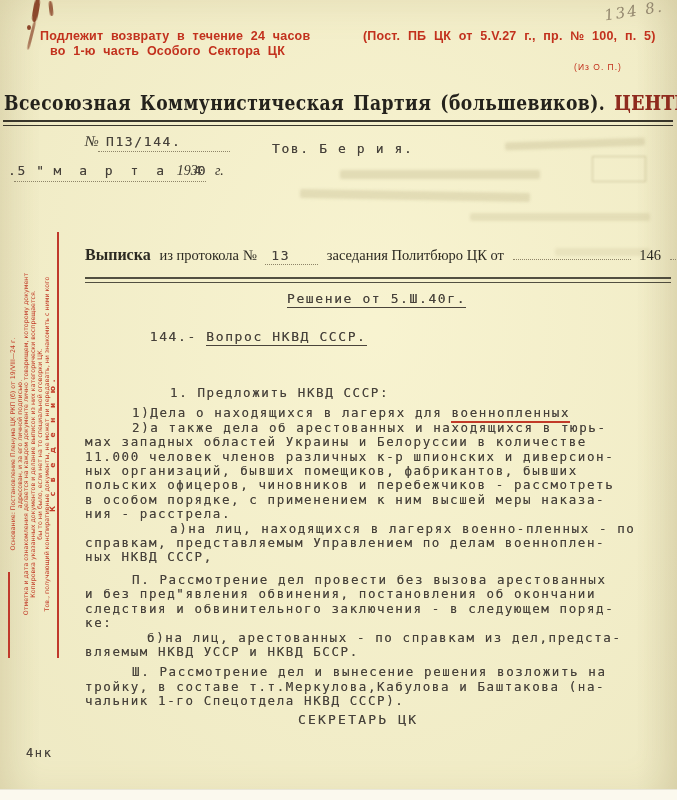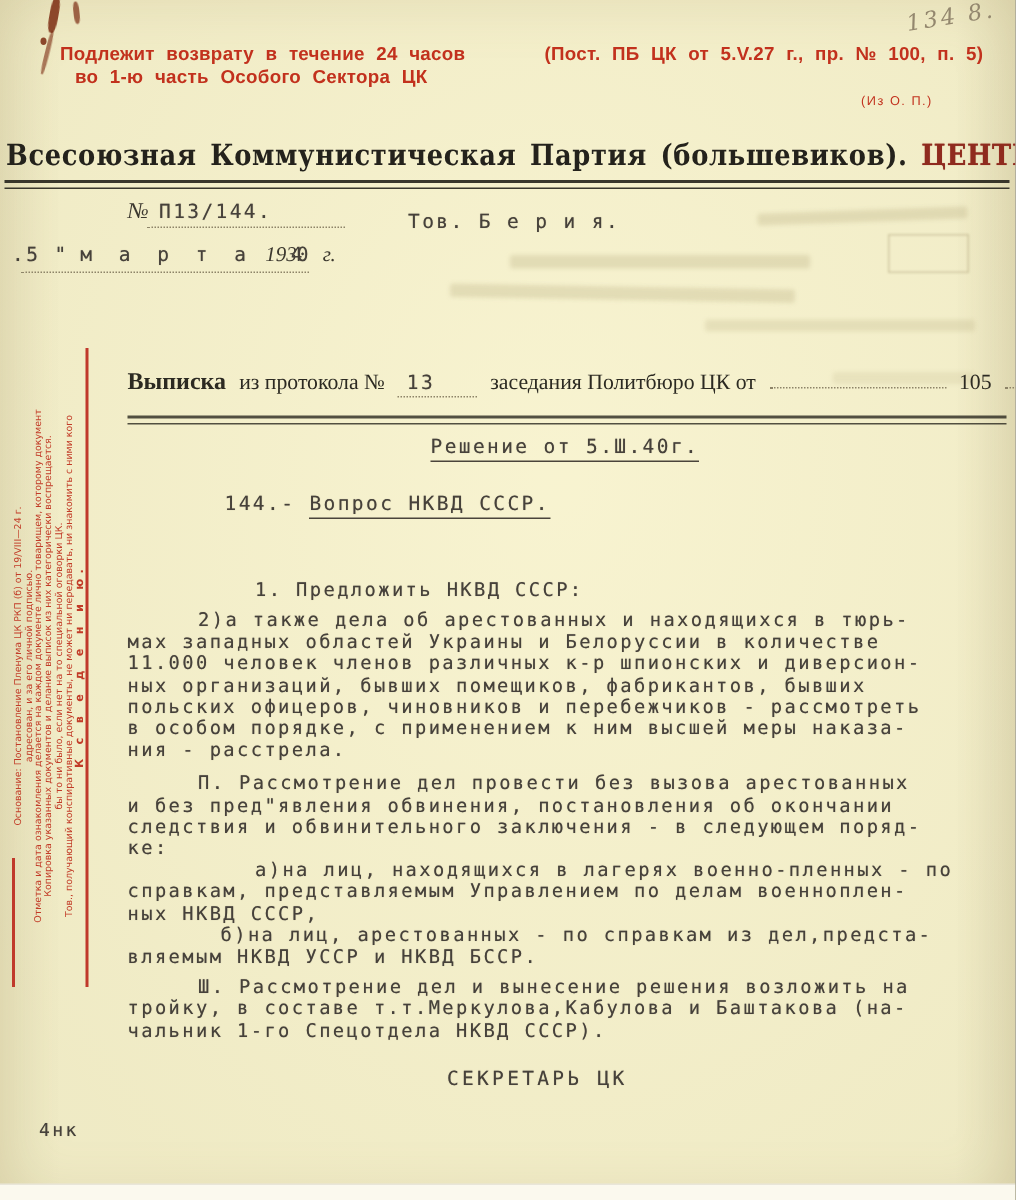--- a/index.html
+++ b/index.html
@@ -106,55 +106,56 @@
     <span class="serif ital" style="font-size:14px;">г.</span>
   </div>
   <div class="abs dotline" style="left:14px; top:180px; width:192px;"></div>
 
   <div class="abs" style="left:85px; top:246px; font-size:14.5px; white-space:nowrap;">
     <span class="serif" style="font-weight:bold; font-size:16px;">Выписка</span>
     <span class="serif">из протокола №</span>
     <span class="typed" style="font-size:13px; border-bottom:1.4px dotted #8d8468; padding:0 28px 1px 6px;">13</span>
     <span class="serif">заседания Политбюро ЦК от</span>
     <span class="dotline" style="display:inline-block; width:118px;"></span>
-    <span class="serif">105</span>
+    <span class="serif">146</span>
     <span class="dotline" style="display:inline-block; width:10px;"></span>
     
   </div>
   <div class="abs dbl-rule" style="left:85px; top:277px; width:586px; opacity:0.8;"></div>
 
   <div class="abs typed" style="left:287px; top:291px; font-size:13px;"><span class="blk-underline">Решение от 5.Ш.40г.</span></div>
 
   <div class="abs typed" style="left:112px; top:314px; font-size:13px; white-space:pre;">
     <span>144.-</span><span> </span><span class="blk-underline">Вопрос НКВД СССР.</span>
   </div>
 
   <div class="abs typed body-col">
     <div class="tl ind85">1. Предложить НКВД СССР:</div>
     <div class="para p-gap6">
+      <div class="tl ind47"><span>1)Дела о находящихся в лагерях для </span><span class="red-underline">военнопленных</span></div>
     </div>
     <div class="para ip47">
         <div class="tl first">2)а также дела об арестованных и находящихся в тюрь-</div>
         <div class="tl">мах западных областей Украины и Белоруссии в количестве</div>
         <div class="tl">11.000 человек членов различных к-р шпионских и диверсион-</div>
         <div class="tl">ных организаций, бывших помещиков, фабрикантов, бывших</div>
         <div class="tl">польских офицеров, чиновников и перебежчиков - рассмотреть</div>
         <div class="tl">в особом порядке, с применением к ним высшей меры наказа-</div>
         <div class="tl">ния - расстрела.</div>
       </div>
+    <div class="para ip85">
+        <div class="tl first">а)на лиц, находящихся в лагерях военно-пленных - по</div>
+        <div class="tl">справкам, представляемым Управлением по делам военноплен-</div>
+        <div class="tl">ных НКВД СССР,</div>
+      </div>
     <div class="para ip47 p-gap8">
         <div class="tl first">П. Рассмотрение дел провести без вызова арестованных</div>
         <div class="tl">и без пред"явления обвинения, постановления об окончании</div>
         <div class="tl">следствия и обвинительного заключения - в следующем поряд-</div>
         <div class="tl">ке:</div>
-      </div>
-    <div class="para ip85">
-        <div class="tl first">а)на лиц, находящихся в лагерях военно-пленных - по</div>
-        <div class="tl">справкам, представляемым Управлением по делам военноплен-</div>
-        <div class="tl">ных НКВД СССР,</div>
       </div>
     <div class="para ip62">
         <div class="tl first">б)на лиц, арестованных - по справкам из дел,предста-</div>
         <div class="tl">вляемым НКВД УССР и НКВД БССР.</div>
       </div>
     <div class="para ip47 p-gap6">
         <div class="tl first">Ш. Рассмотрение дел и вынесение решения возложить на</div>
         <div class="tl">тройку, в составе т.т.Меркулова,Кабулова и Баштакова (на-</div>
         <div class="tl">чальник 1-го Спецотдела НКВД СССР).</div>
       </div>

